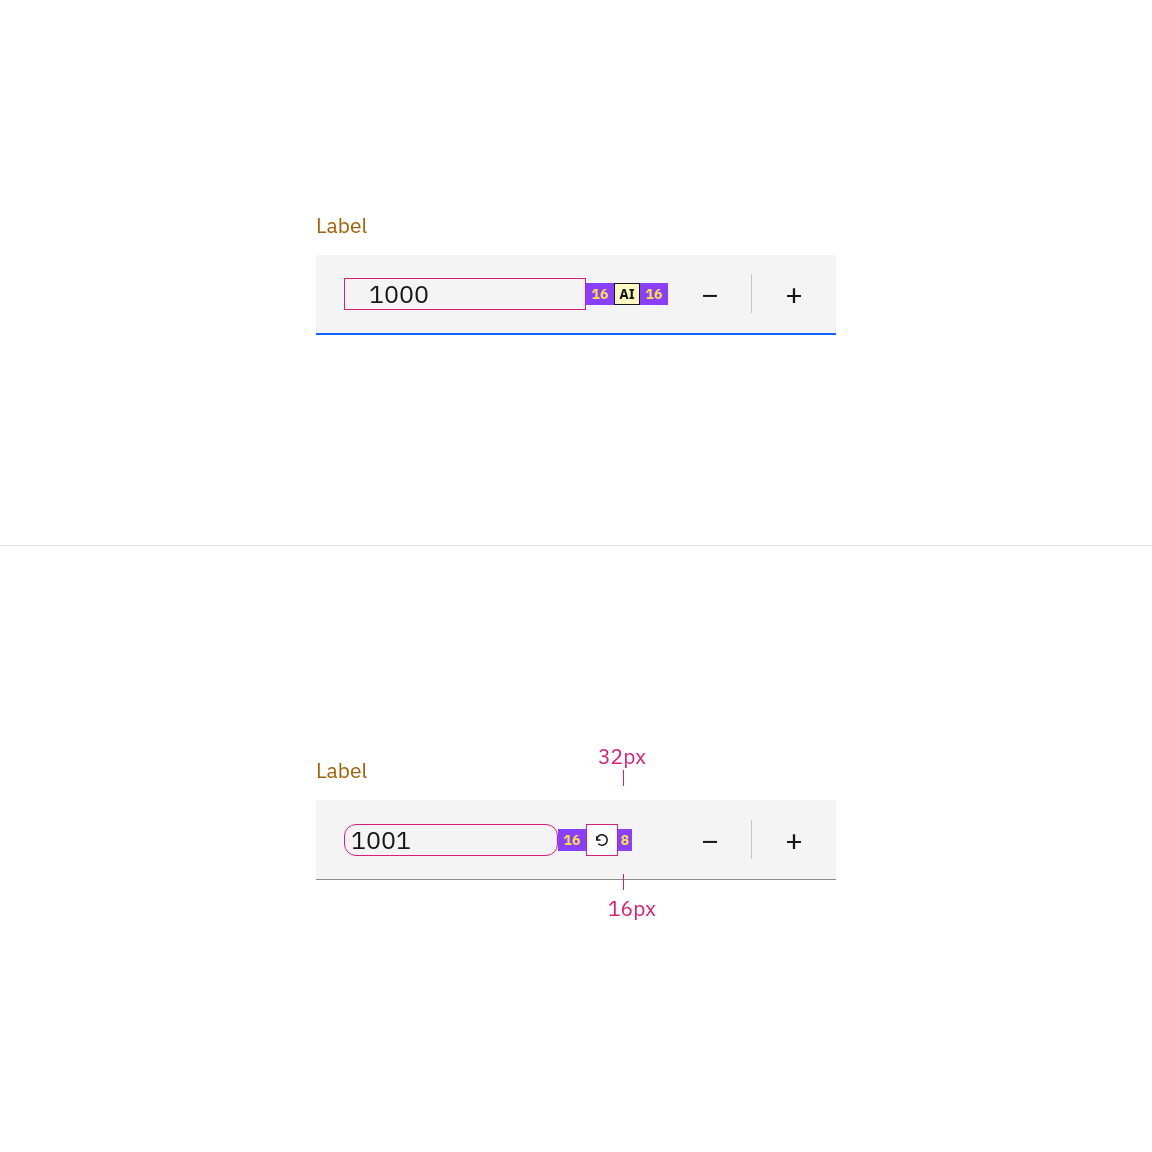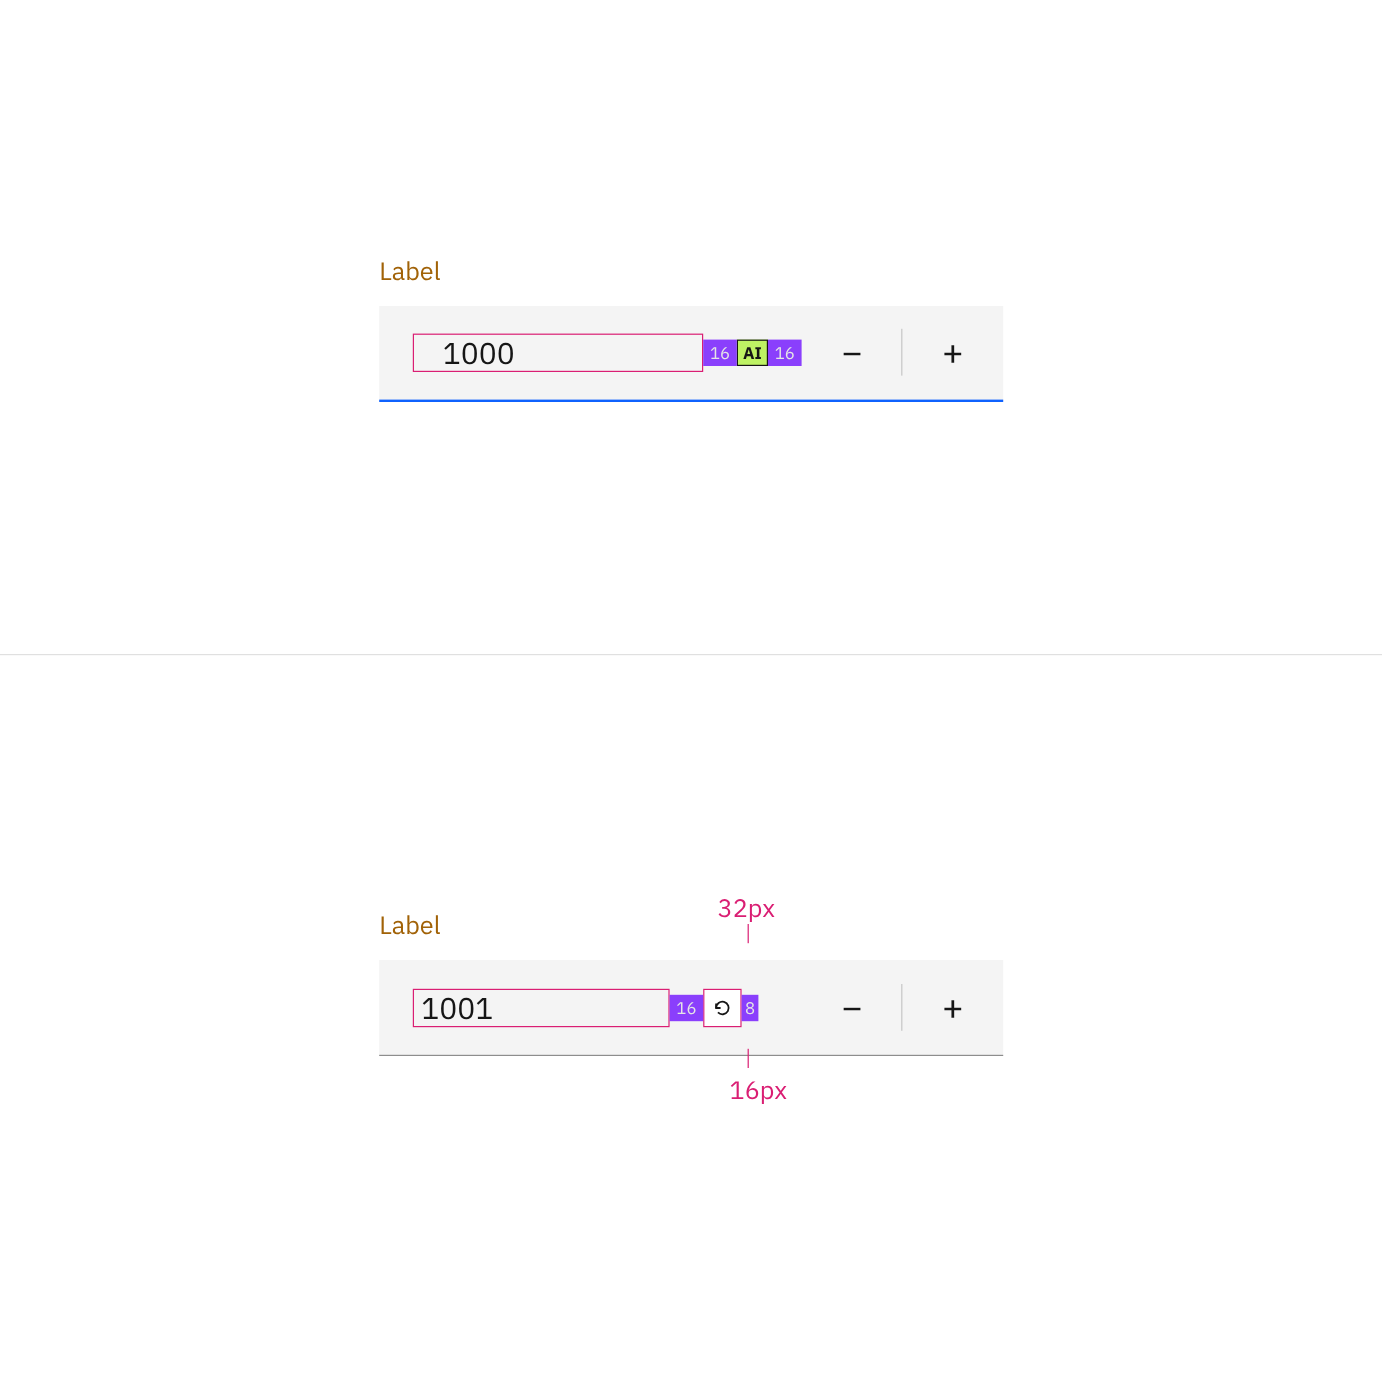--- a/index.html
+++ b/index.html
@@ -47,34 +47,34 @@
       display: flex;
       align-items: center;
       font-size: 25px;
       color: #161616;
       padding: 0 6px;
     }
     .flex1 { flex: 1; padding-left: 24px; }
 
     .spacer {
       background: #8a3ffc;
-      color: #e5e5e5;
+      color: #fde047;
       font-size: 14px;
-      font-weight: 400;
+      font-weight: 700;
       height: 22px;
       display: inline-flex;
       align-items: center;
       justify-content: center;
       position: relative;
     }
     .spacer.w16 { width: 28px; }
     .spacer.w8  { width: 14px; }
 
     .ai-slug {
-      background: #bef264;
+      background: #fef9c3;
       border: 1px solid #161616;
       font-size: 14px;
       font-weight: 700;
       color: #161616;
       height: 22px;
       width: 26px;
       display: inline-flex;
       align-items: center;
       justify-content: center;
     }
@@ -151,21 +151,21 @@
 </div>
 
 <div class="panel panel-bot">
   <div class="block" style="position:relative;">
     <div class="label">Label</div>
 
     <span class="callout" style="left:282px; top:-14px;">32px</span>
     <span class="tick" style="left:307px; top:14px; height:16px;"></span>
 
     <div class="field nofocus">
-      <div class="value-box" style="width:214px;">
+      <div class="value-box" style="width:214px;border-radius:12px;">
         <span>1001</span>
       </div>
       <div class="measure-area">
         <span class="spacer w16">16</span>
         <span class="revert-box">
           <svg viewBox="0 0 24 24">
             <path d="M5 12a7 7 0 1 1 2.05 4.95" fill="none" stroke="#161616" stroke-width="2"></path>
             <path d="M5 7v5h5" fill="none" stroke="#161616" stroke-width="2"></path>
           </svg>
         </span>

